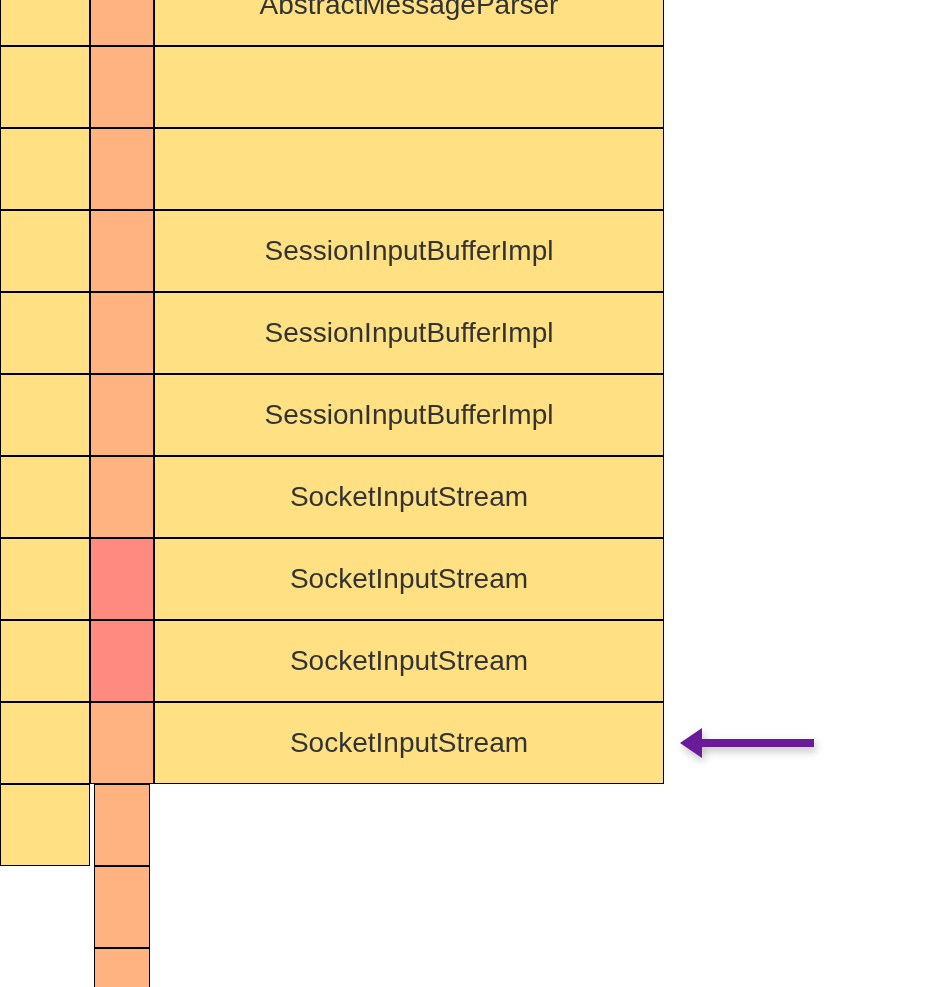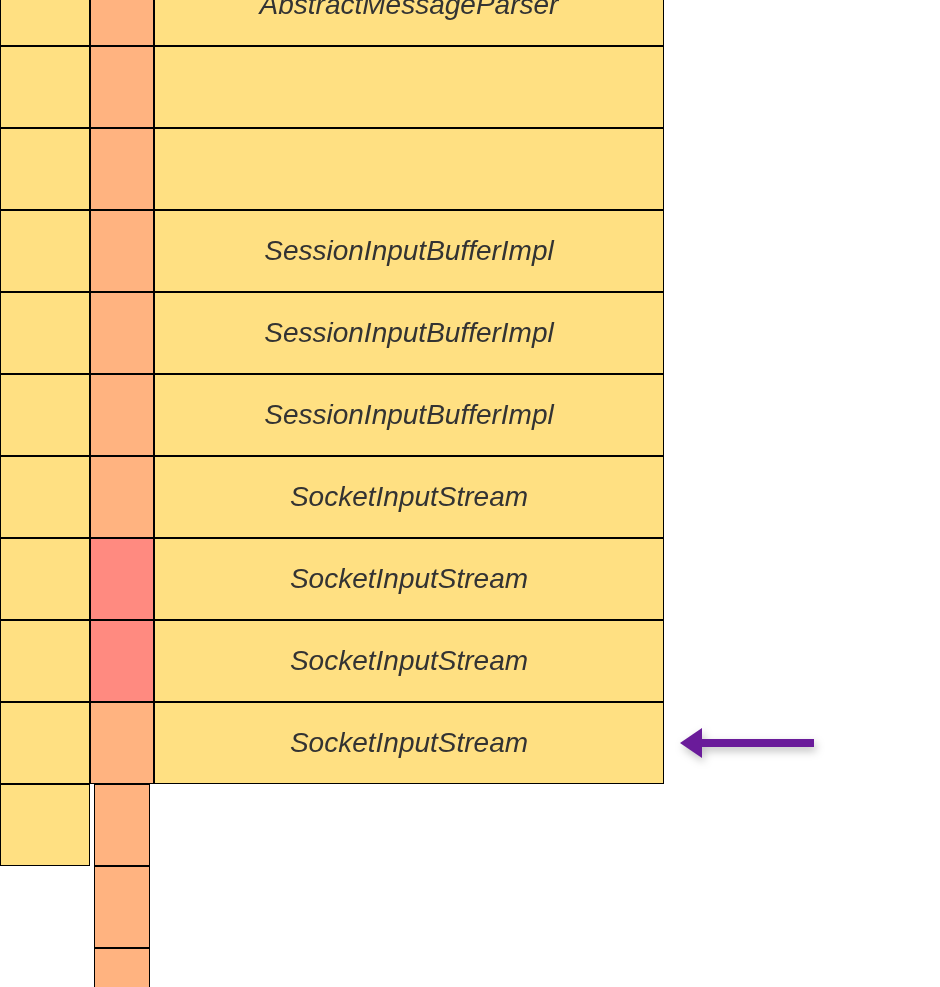--- a/index.html
+++ b/index.html
@@ -31,21 +31,21 @@
     height: 100%;
   }
   .arrow-wrap {
     position: absolute;
     filter: drop-shadow(2px 4px 4px rgba(0,0,0,0.25));
   }
 </style>
 </head>
 <body>
 
-<div id="stage" style="position:relative;width:940px;height:987px;font-style:italic;">
+<div id="stage" style="position:relative;width:940px;height:987px;">
     <div class="frame-abs yellow" style="left: 0px; top: -36px; width: 90px; height: 82px;"></div>
     <div class="frame-abs orange" style="left: 90px; top: -36px; width: 64px; height: 82px;"></div>
     <div class="frame-abs yellow" style="left: 154px; top: -36px; width: 510px; height: 82px;">
       <span class="lbl">AbstractMessageParser</span>
     </div>
     <div class="frame-abs yellow" style="left: 0px; top: 46px; width: 90px; height: 82px;"></div>
     <div class="frame-abs orange" style="left: 90px; top: 46px; width: 64px; height: 82px;"></div>
     <div class="frame-abs yellow" style="left: 154px; top: 46px; width: 510px; height: 82px;">
       <span class="lbl"></span>
     </div>

